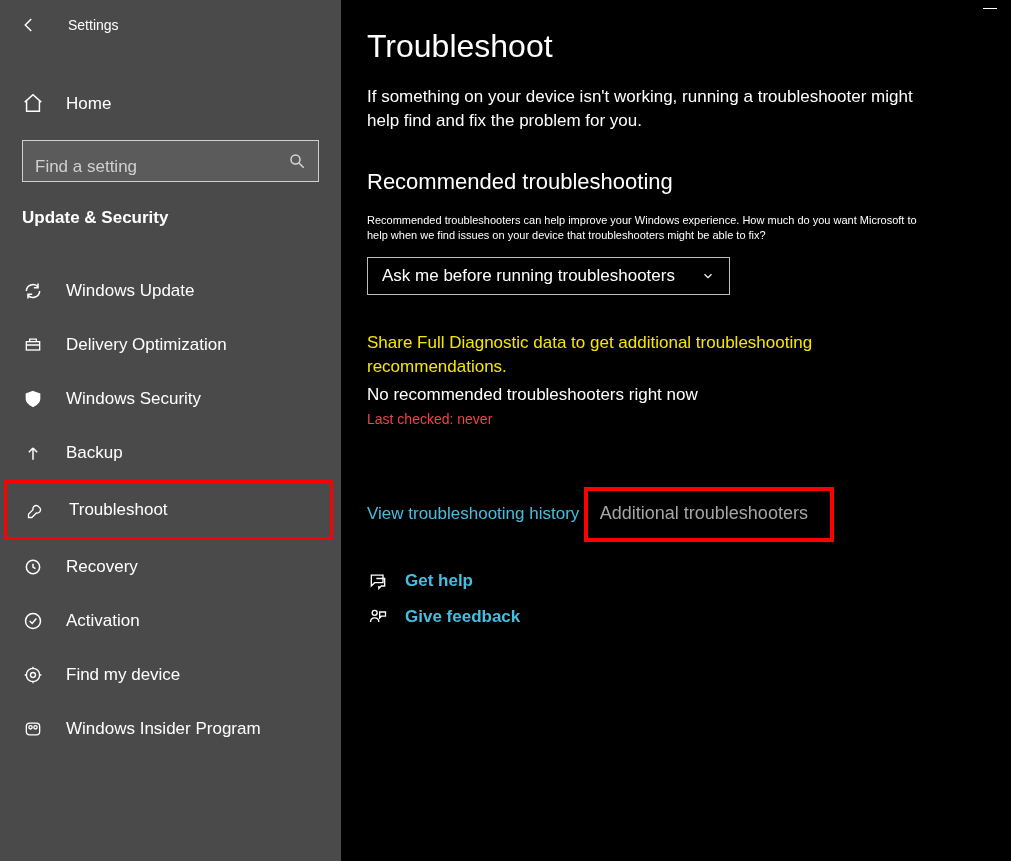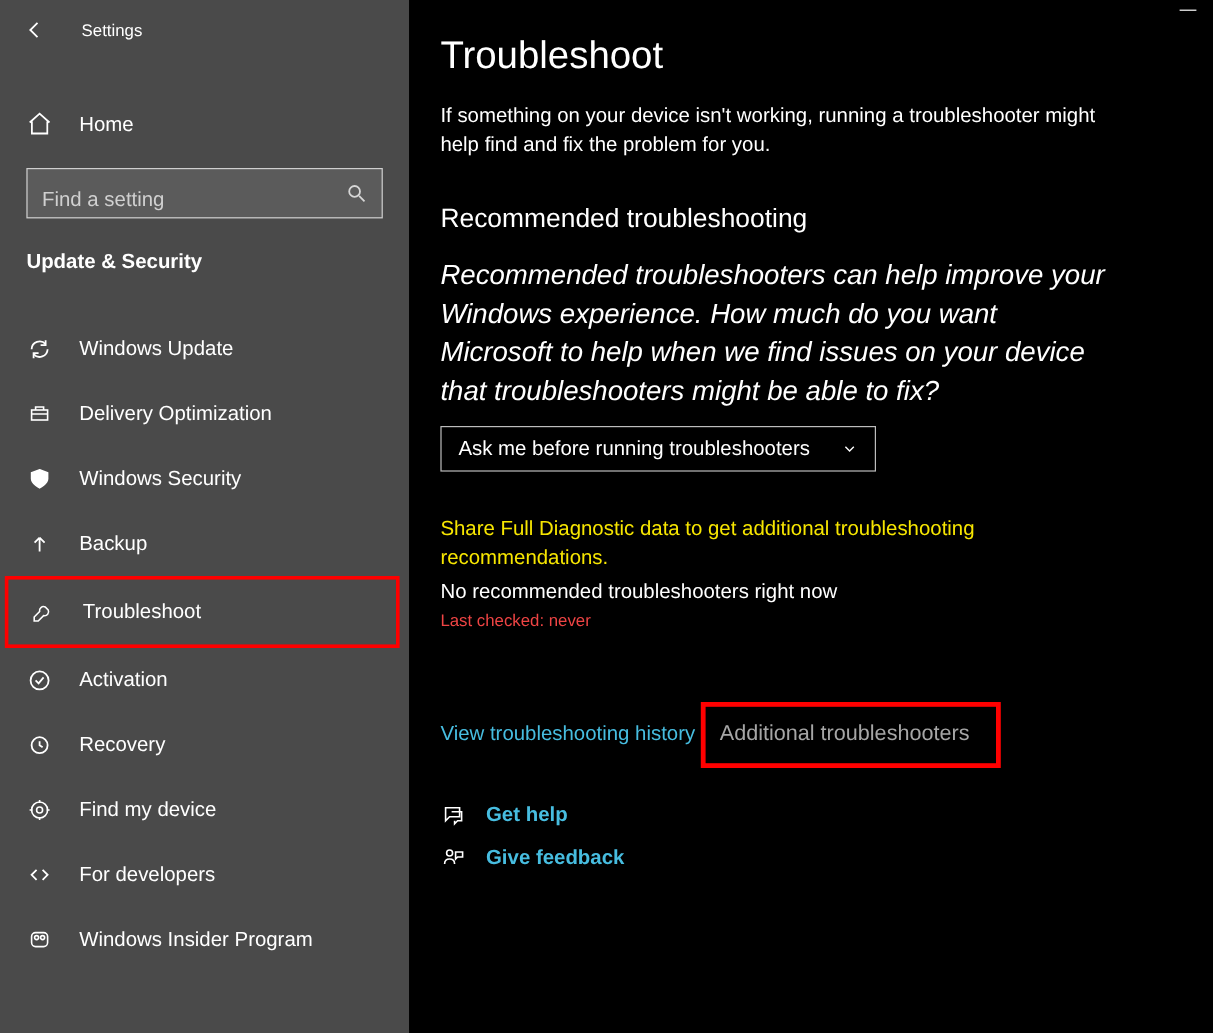--- a/index.html
+++ b/index.html
@@ -106,25 +106,24 @@
     line-height: 1.4;
     max-width: 560px;
     margin-bottom: 36px;
   }
   h2.section-title {
     font-size: 22px;
     font-weight: 400;
     margin-bottom: 18px;
   }
   .section-text {
-    font-size: 23px;
+    font-size: 11px;
     line-height: 1.4;
     max-width: 560px;
     margin-bottom: 14px;
-    font-style: italic;
   }
   .dropdown {
     border: 1px solid #bdbdbd;
     display: inline-flex;
     align-items: center;
     padding: 8px 14px;
     font-size: 17px;
     cursor: pointer;
     gap: 26px;
     margin-bottom: 36px;
@@ -234,56 +233,48 @@
         <svg viewBox="0 0 24 24" width="20" height="20" stroke="#fff" stroke-width="1.6" fill="none">
             <path d="M14 7a4 4 0 0 0-5.6 4.6L3 17v4h4l5.4-5.4A4 4 0 0 0 17 10l-3-3z"></path>
           </svg>
       </span>
       <span>Troubleshoot</span>
     </div>
 
     <div class="nav-item">
       <span class="icon-slot">
         <svg viewBox="0 0 24 24" width="20" height="20" stroke="#fff" stroke-width="1.8" fill="none">
+            <circle cx="12" cy="12" r="8"></circle>
+            <path d="M12 8v4l3 2"></path>
+          </svg>
+      </span>
+      <span>Recovery</span>
+    </div>
+
+    <div class="nav-item">
+      <span class="icon-slot">
+        <svg viewBox="0 0 24 24" width="20" height="20" stroke="#fff" stroke-width="1.8" fill="none">
             <circle cx="12" cy="12" r="9"></circle>
             <path d="M8 12l3 3 5-6"></path>
           </svg>
       </span>
       <span>Activation</span>
-    </div>
-
-    <div class="nav-item">
-      <span class="icon-slot">
-        <svg viewBox="0 0 24 24" width="20" height="20" stroke="#fff" stroke-width="1.8" fill="none">
-            <circle cx="12" cy="12" r="8"></circle>
-            <path d="M12 8v4l3 2"></path>
-          </svg>
-      </span>
-      <span>Recovery</span>
     </div>
 
     <div class="nav-item">
       <span class="icon-slot">
         <svg viewBox="0 0 24 24" width="20" height="20" stroke="#fff" stroke-width="1.6" fill="none">
             <circle cx="12" cy="12" r="3"></circle>
             <circle cx="12" cy="12" r="8"></circle>
             <path d="M12 2v3M12 19v3M2 12h3M19 12h3"></path>
           </svg>
       </span>
       <span>Find my device</span>
     </div>
 
-    <div class="nav-item">
-      <span class="icon-slot">
-        <svg viewBox="0 0 24 24" width="20" height="20" stroke="#fff" stroke-width="1.8" fill="none">
-            <path d="M9 7 4 12l5 5M15 7l5 5-5 5"></path>
-          </svg>
-      </span>
-      <span>For developers</span>
-    </div>
 
     <div class="nav-item">
       <span class="icon-slot">
         <svg viewBox="0 0 24 24" width="20" height="20" stroke="#fff" stroke-width="1.6" fill="none">
             <circle cx="9" cy="10" r="2"></circle>
             <circle cx="15" cy="10" r="2"></circle>
             <rect x="4" y="5" width="16" height="14" rx="4"></rect>
           </svg>
       </span>
       <span>Windows Insider Program</span>

